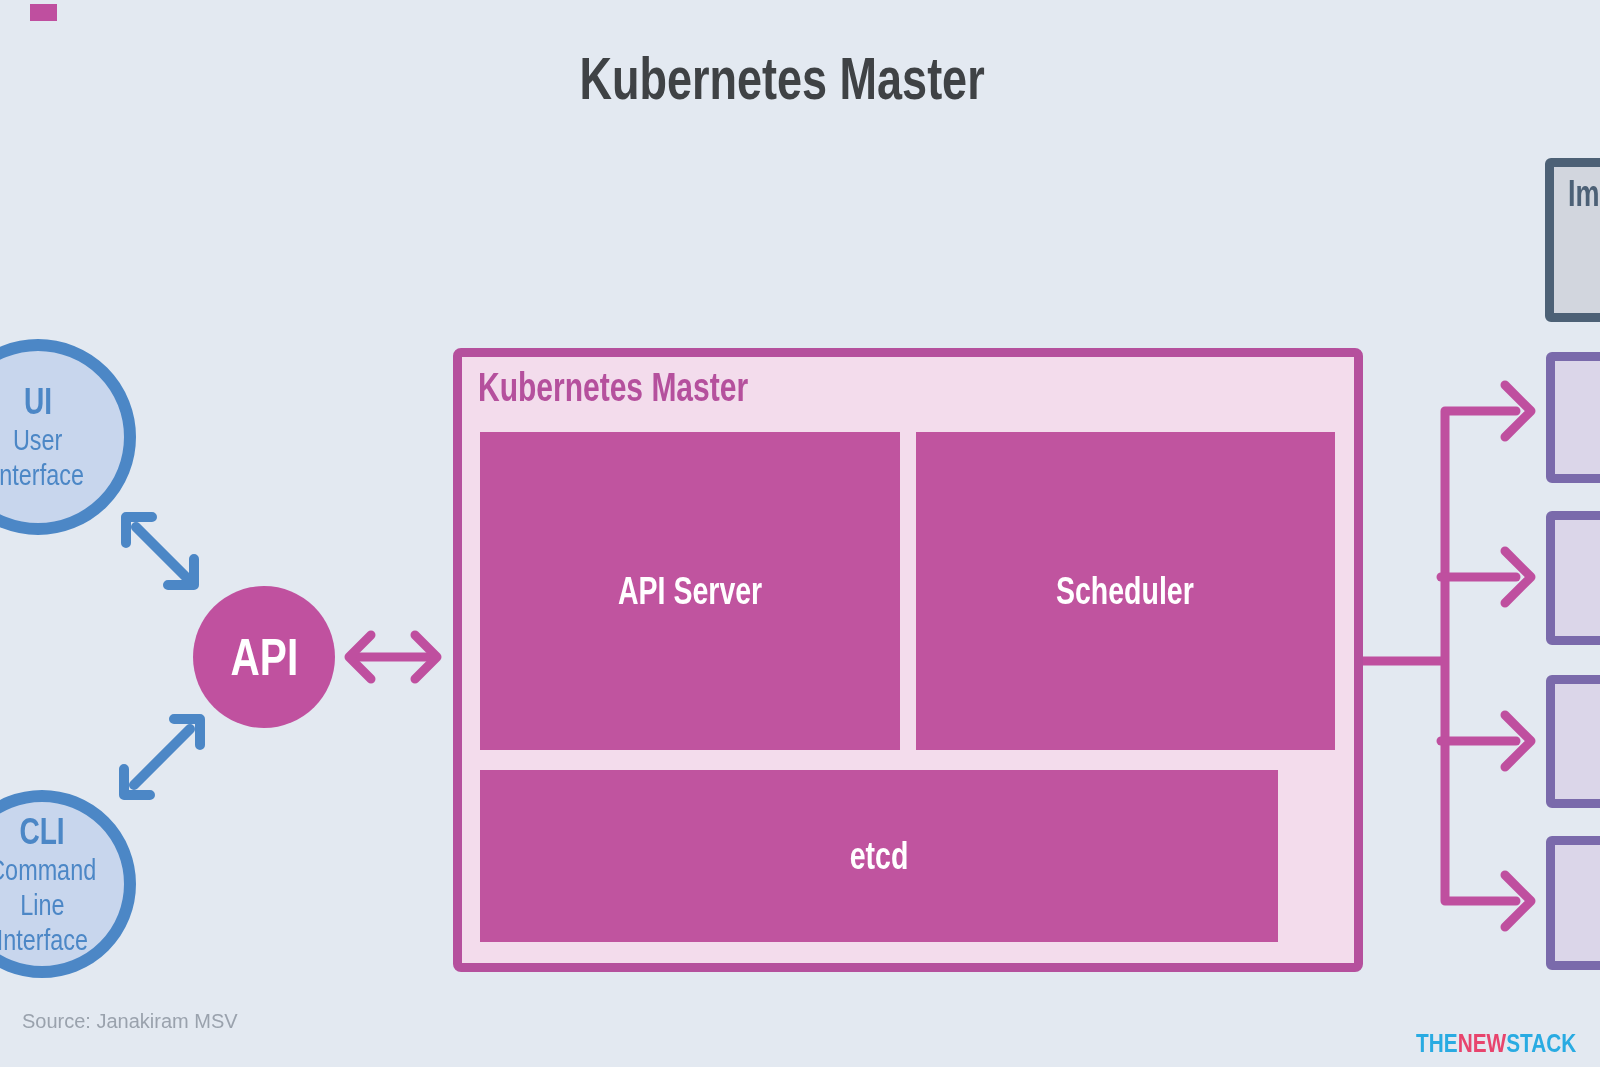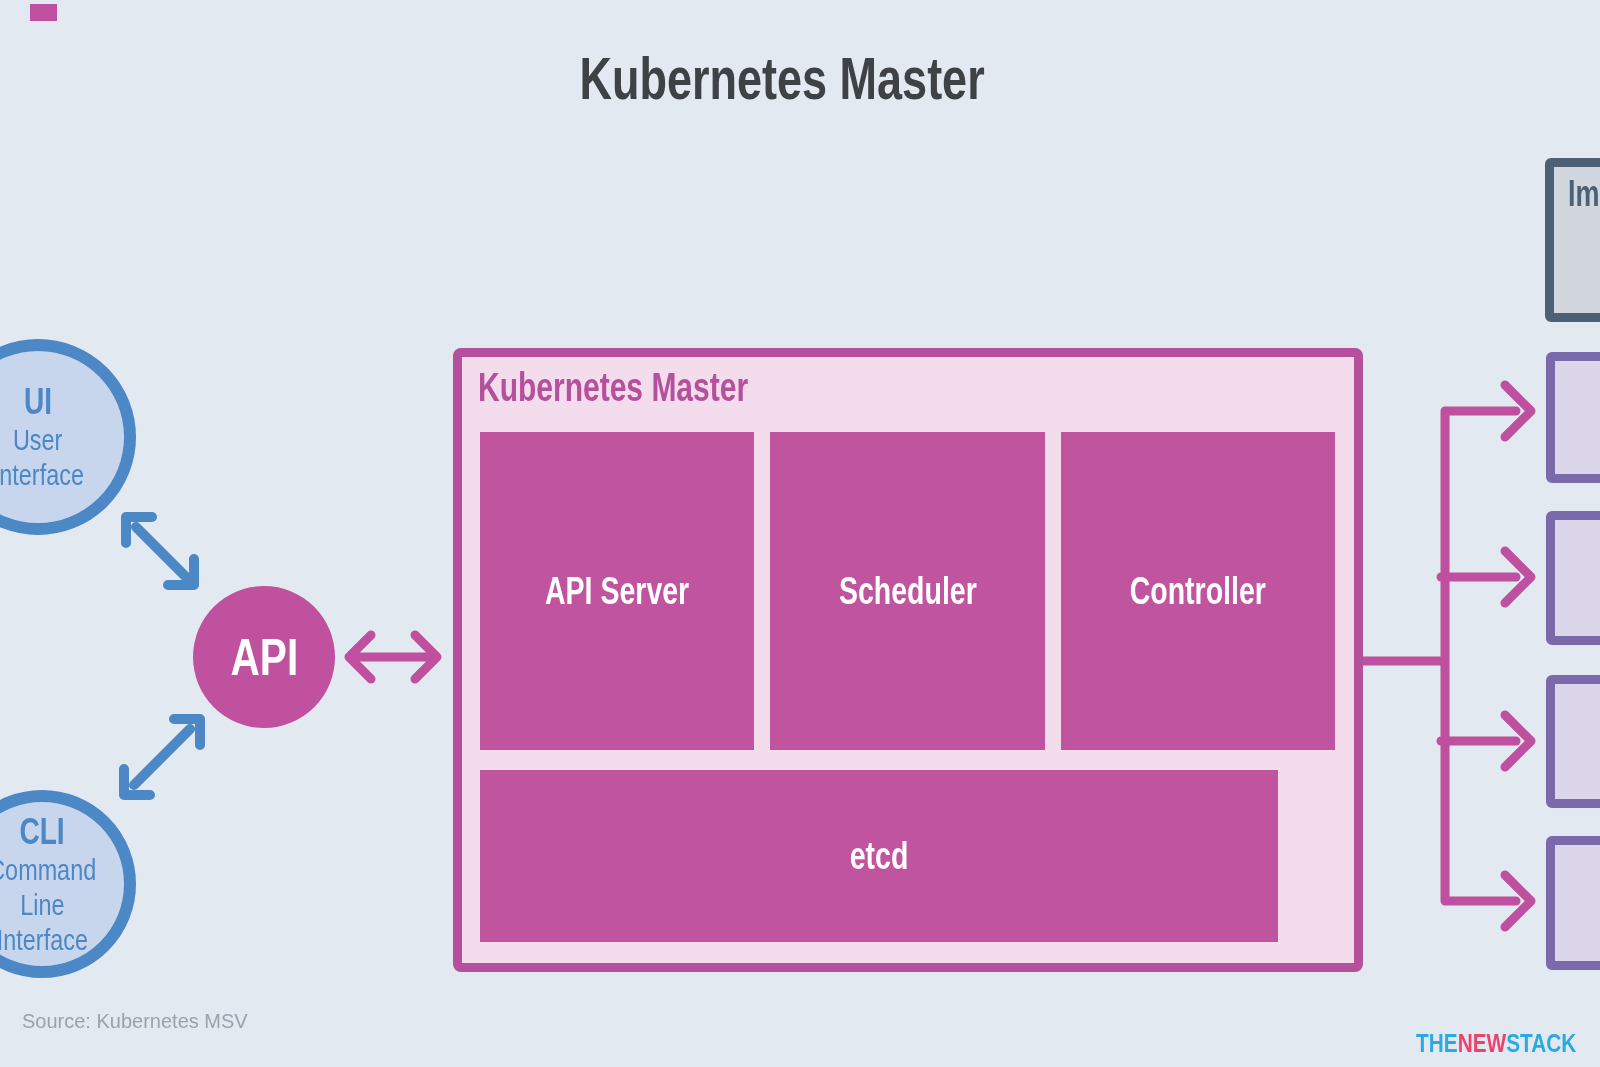--- a/index.html
+++ b/index.html
@@ -116,33 +116,30 @@
 
   <div class="master">
     <div class="master-label"><span class="cond-l">Kubernetes Master</span></div>
     <div class="cols">
       <div class="comp">
           <span class="cond">API Server</span>
         </div>
       <div class="comp">
           <span class="cond">Scheduler</span>
         </div>
-      <div class="comp">
-          <span class="cond">Controller</span>
-        </div>
     </div>
     <div class="etcd">
         <span class="cond">etcd</span>
       </div>
   </div>
 
   <div class="registry">
     <div class="registry-label"><span class="cond-l">Im</span></div>
   </div>
   <div class="node n1"></div>
   <div class="node n2"></div>
   <div class="node n3"></div>
   <div class="node n4"></div>
 
-  <div class="source">Source: Kubernetes MSV</div>
+  <div class="source">Source: Janakiram MSV</div>
   <div class="logo"><span class="logo-the">THE</span><span class="logo-new">NEW</span><span class="logo-stack">STACK</span></div>
 
 </div>
 
 </body></html>

